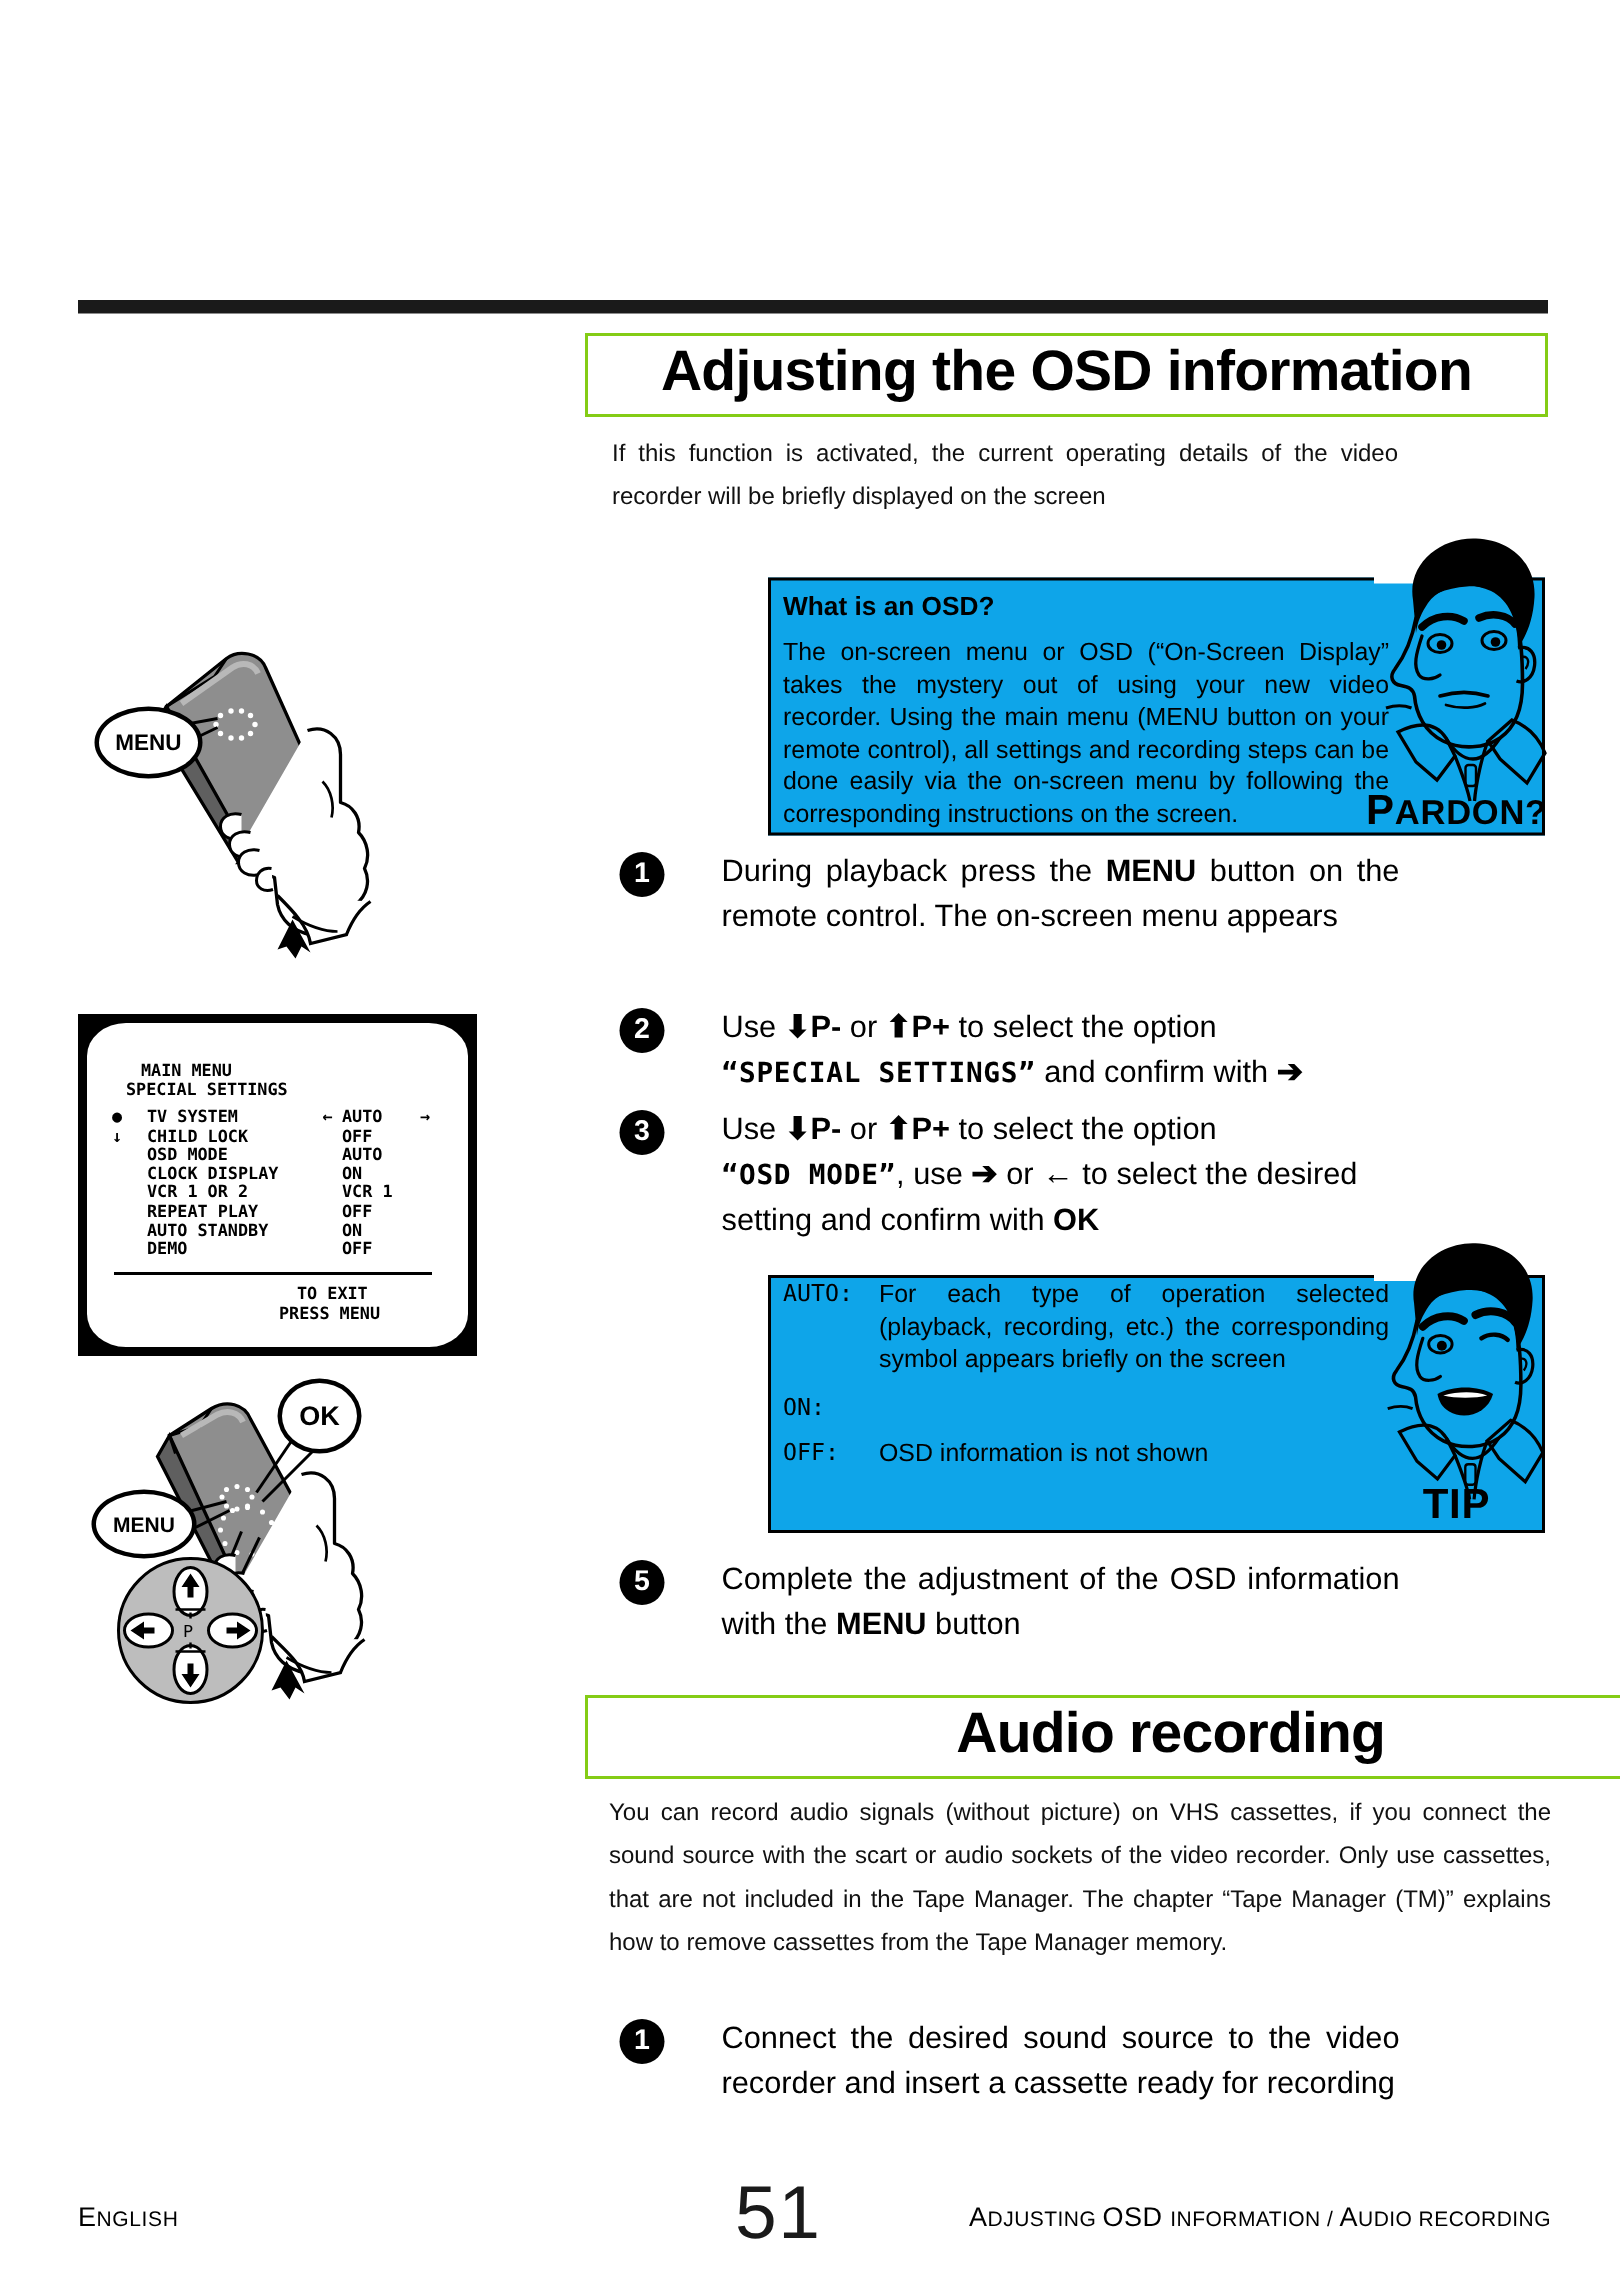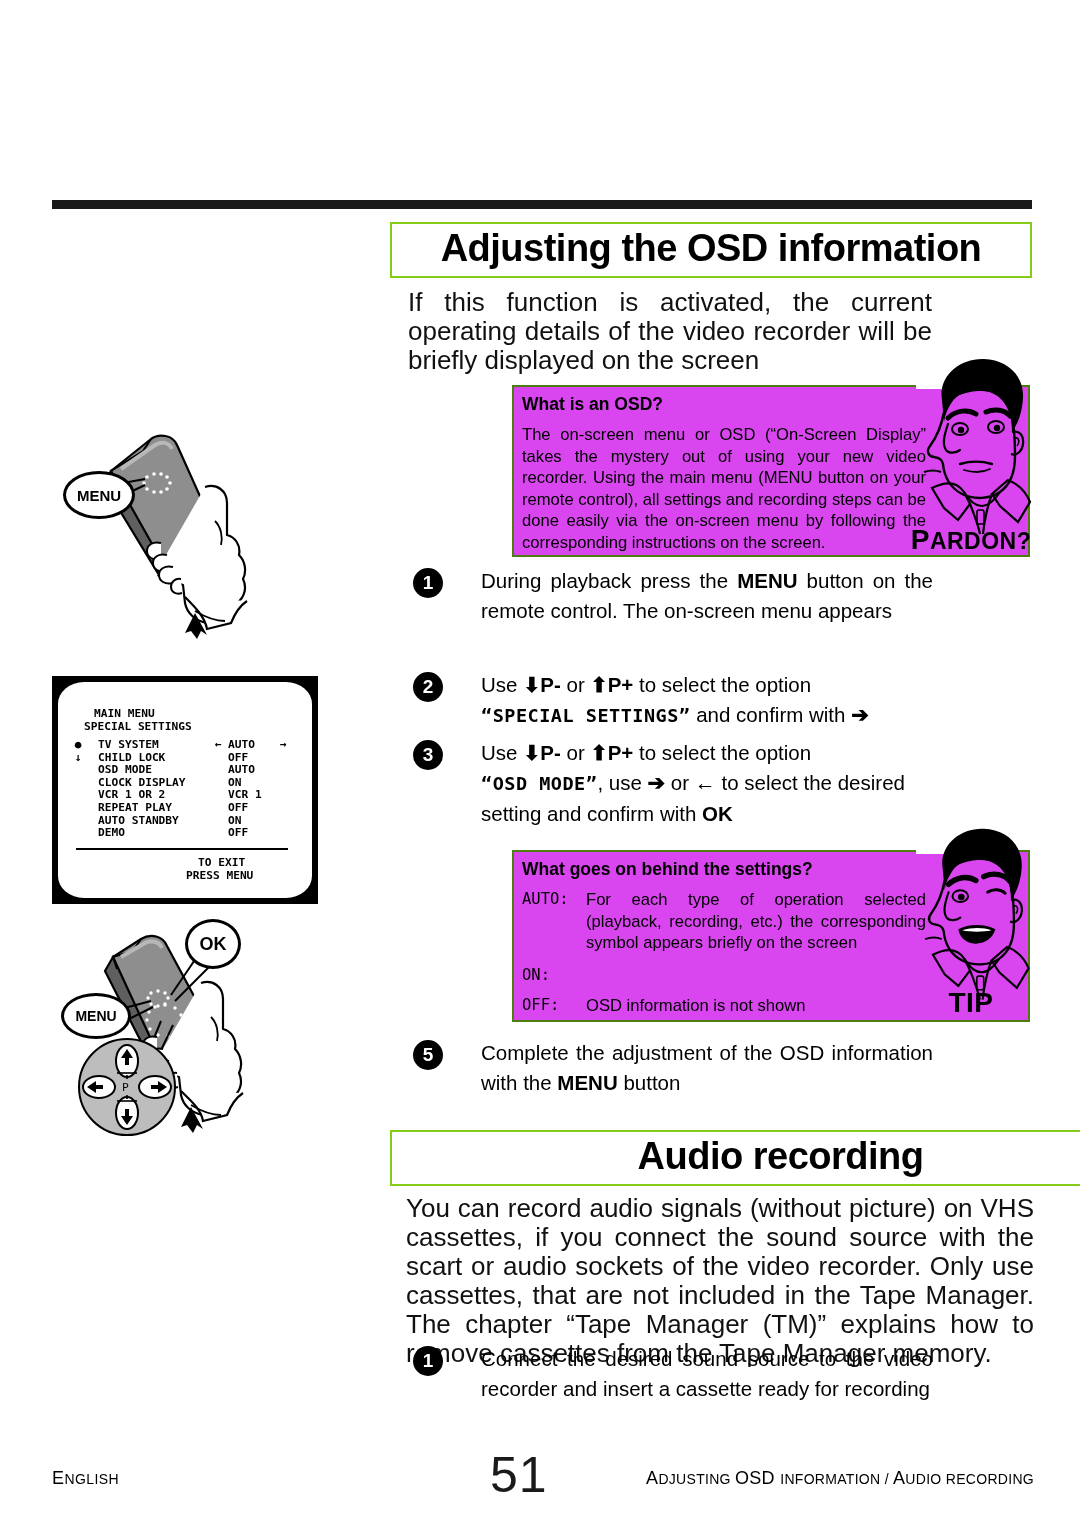--- a/index.html
+++ b/index.html
@@ -37,21 +37,21 @@
     letter-spacing: -0.5px;
     line-height: 1;
     padding-bottom: 4px;
   }
   #head-osd { left: 390px; top: 222px; width: 642px; height: 56px; }
   #head-audio { left: 390px; top: 1130px; width: 765px; height: 56px; padding-left: 16px; }
 
   
   .para {
     position: absolute;
-    font-size: 26px;
+    font-size: 16px;
     line-height: 29px;
     text-align: justify;
     color: #111;
   }
 
   #intro-para { left: 408px; top: 288px; width: 524px; }
   #audio-para { left: 406px; top: 1194px; width: 628px; }
 
   
   .step { position: absolute; }
@@ -85,22 +85,22 @@
 
   #step1 { left: 413px; top: 566px; width: 520px; }
   #step2 { left: 413px; top: 670px; width: 520px; }
   #step3 { left: 413px; top: 738px; width: 520px; }
   #step5 { left: 413px; top: 1038px; width: 520px; }
   #step-a1 { left: 413px; top: 1344px; width: 520px; }
 
   
   .infobox {
     position: absolute;
-    border: 2px solid #4d7c0f;
-    background: #d946ef;
+    border: 2px solid #000000;
+    background: #0ea5e9;
   }
   .infobox .ib-title {
     font-weight: bold;
     font-size: 17.5px;
     margin: 7px 0 9px 8px;
   }
   .infobox .ib-body {
     font-size: 16.6px;
     line-height: 21.5px;
     margin: 0 0 0 8px;
@@ -280,21 +280,20 @@
   <div class="bullet">2</div>
   <div class="txt nojust"><span>Use </span><b>⬇</b><b>P-</b><span> or </span><b>⬆</b><b>P+</b><span> to select the option </span><br><span class="mono">“SPECIAL SETTINGS”</span><span> and confirm with </span><span class="arrow">➔</span></div>
 </div>
 
 <div class="step" id="step3">
   <div class="bullet">3</div>
   <div class="txt nojust"><span>Use </span><b>⬇</b><b>P-</b><span> or </span><b>⬆</b><b>P+</b><span> to select the option </span><br><span class="mono">“OSD MODE”</span><span>, use </span><span class="arrow">➔</span><span> or </span><span class="arrow">←</span><span> to select the desired setting and confirm with </span><b>OK</b></div>
 </div>
 
 <div class="infobox" id="box-tip">
-  <div class="ib-title">What goes on behind the settings?</div>
   <div class="row">
     <div class="key">AUTO:</div>
     <div class="val">For each type of operation selected (playback, recording, etc.) the corresponding symbol appears briefly on the screen</div>
   </div>
   <div class="row">
     <div class="key">ON:</div>
   </div>
   <div class="row">
     <div class="key">OFF:</div>
     <div class="val">OSD information is not shown</div>

